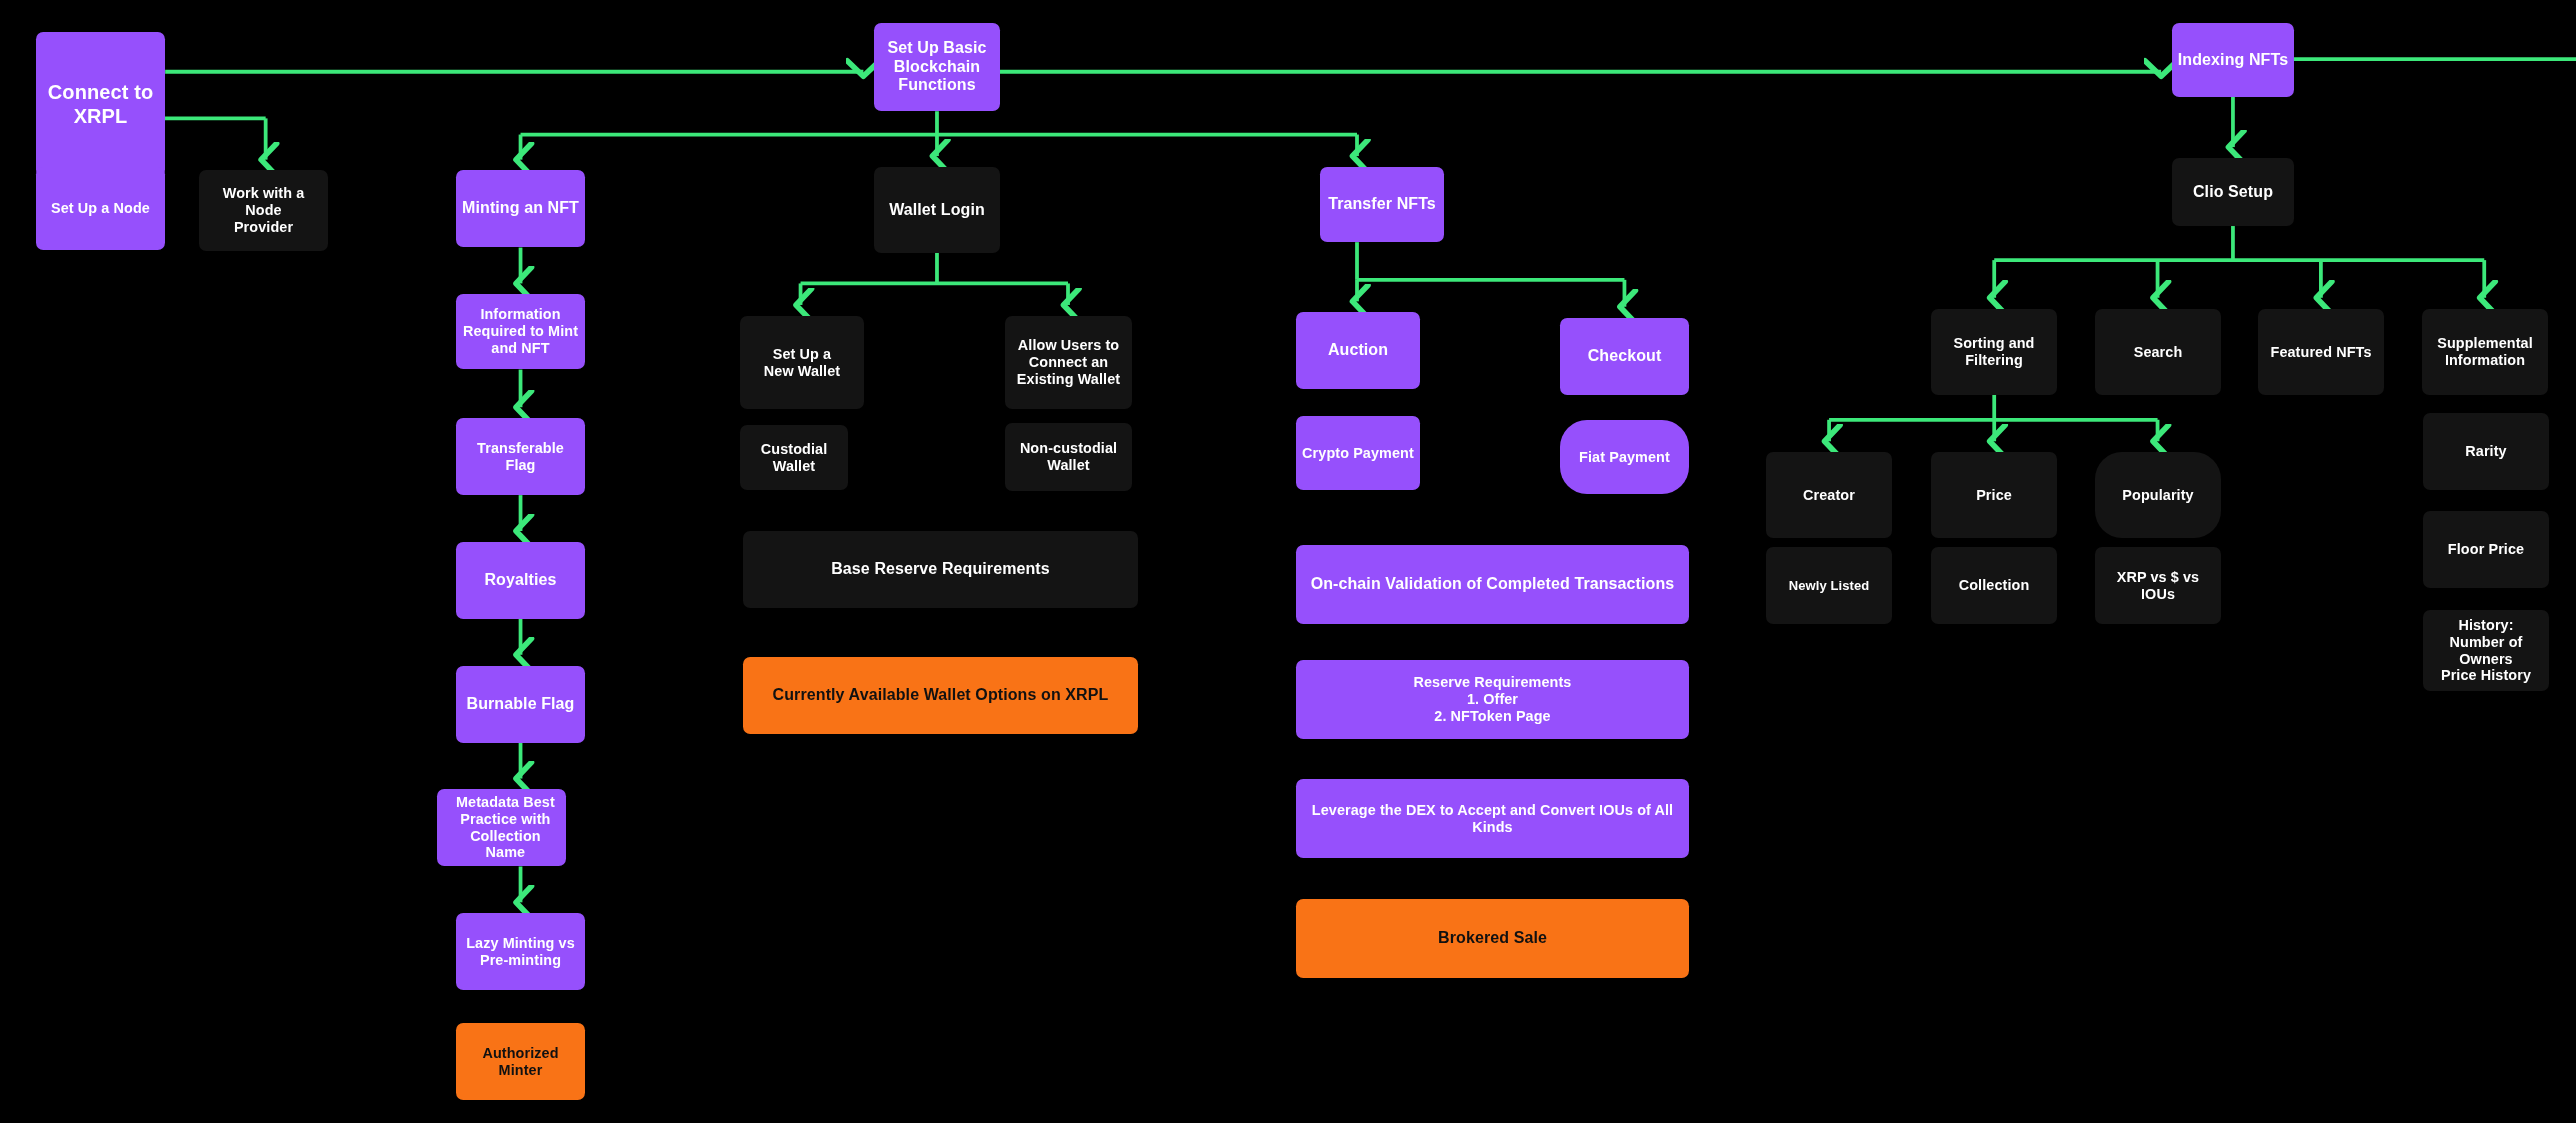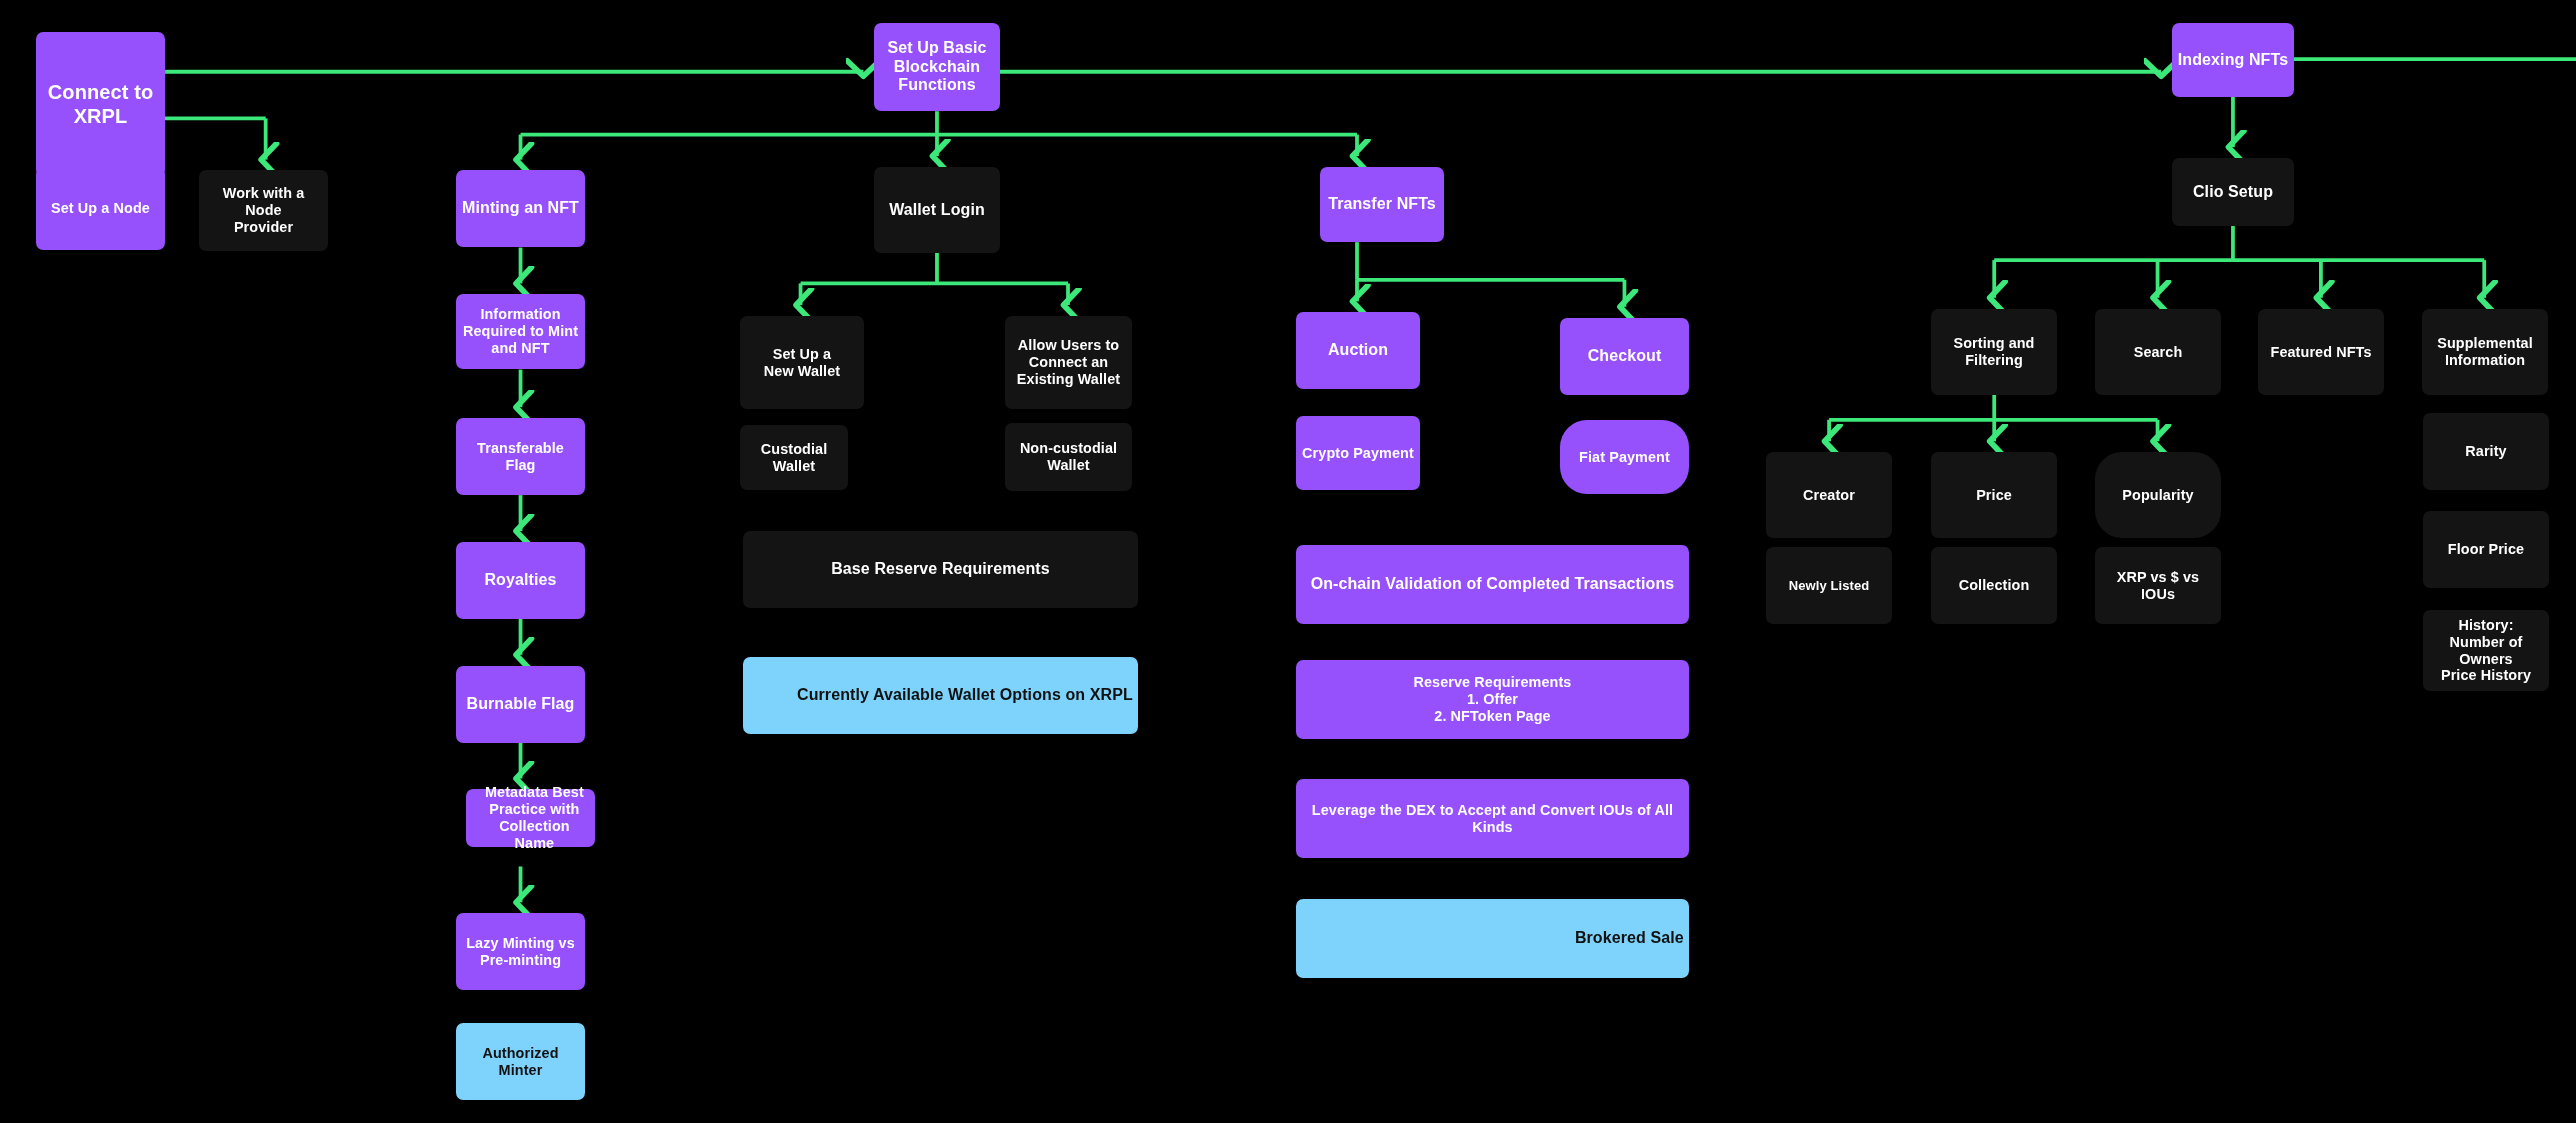--- a/index.html
+++ b/index.html
@@ -43,23 +43,22 @@
   }
   .node.purple {
     background: #9650fc;
     color: #ffffff;
   }
   .node.dark {
     background: #141414;
     color: #ffffff;
   }
   .node.white {
-    background: #7dd3fc;
+    background: #f97316;
     color: #111111;
-    justify-content: flex-end;
   }
 </style>
 </head>
 <body>
 
 <div id="canvas">
 
   <svg id="edges" viewBox="0 0 1551 626" preserveAspectRatio="none" xmlns="http://www.w3.org/2000/svg">
     <defs>
       <marker id="ah" markerWidth="10" markerHeight="10" refX="4.6" refY="4" orient="auto" markerUnits="strokeWidth">
@@ -129,21 +128,21 @@
       <div class="node purple" style="left: 36px; top: 167px; width: 129px; height: 83px; font-size: 14.4px;"><span>Set Up a Node</span></div>
       <div class="node dark" style="left: 199px; top: 170px; width: 129px; height: 81px; font-size: 14.4px;"><span>Work with a Node
 Provider</span></div>
       <div class="node purple" style="left: 456px; top: 170px; width: 129px; height: 77px; font-size: 16px;"><span>Minting an NFT</span></div>
       <div class="node purple" style="left: 456px; top: 294px; width: 129px; height: 75px; font-size: 14.4px;"><span>Information
 Required to Mint
 and NFT</span></div>
       <div class="node purple" style="left: 456px; top: 418px; width: 129px; height: 77px; font-size: 14.4px;"><span>Transferable Flag</span></div>
       <div class="node purple" style="left: 456px; top: 542px; width: 129px; height: 77px; font-size: 16px;"><span>Royalties</span></div>
       <div class="node purple" style="left: 456px; top: 666px; width: 129px; height: 77px; font-size: 16px;"><span>Burnable Flag</span></div>
-      <div class="node purple" style="left: 466px; top: 789px; width: 129px; height: 58px; font-size: 14.4px; padding-left: 13px;"><span>Metadata Best
+      <div class="node purple" style="left: 437px; top: 789px; width: 129px; height: 77px; font-size: 14.4px; padding-left: 13px;"><span>Metadata Best
 Practice with
 Collection Name</span></div>
       <div class="node purple" style="left: 456px; top: 913px; width: 129px; height: 77px; font-size: 14.4px;"><span>Lazy Minting vs
 Pre-minting</span></div>
       <div class="node white" style="left: 456px; top: 1023px; width: 129px; height: 77px; font-size: 14.4px;"><span>Authorized Minter</span></div>
       <div class="node dark" style="left: 874px; top: 167px; width: 126px; height: 86px; font-size: 16px;"><span>Wallet Login</span></div>
       <div class="node dark" style="left: 740px; top: 316px; width: 124px; height: 93px; font-size: 14.4px;"><span>Set Up a
 New Wallet</span></div>
       <div class="node dark" style="left: 1005px; top: 316px; width: 127px; height: 93px; font-size: 14.4px;"><span>Allow Users to
 Connect an

